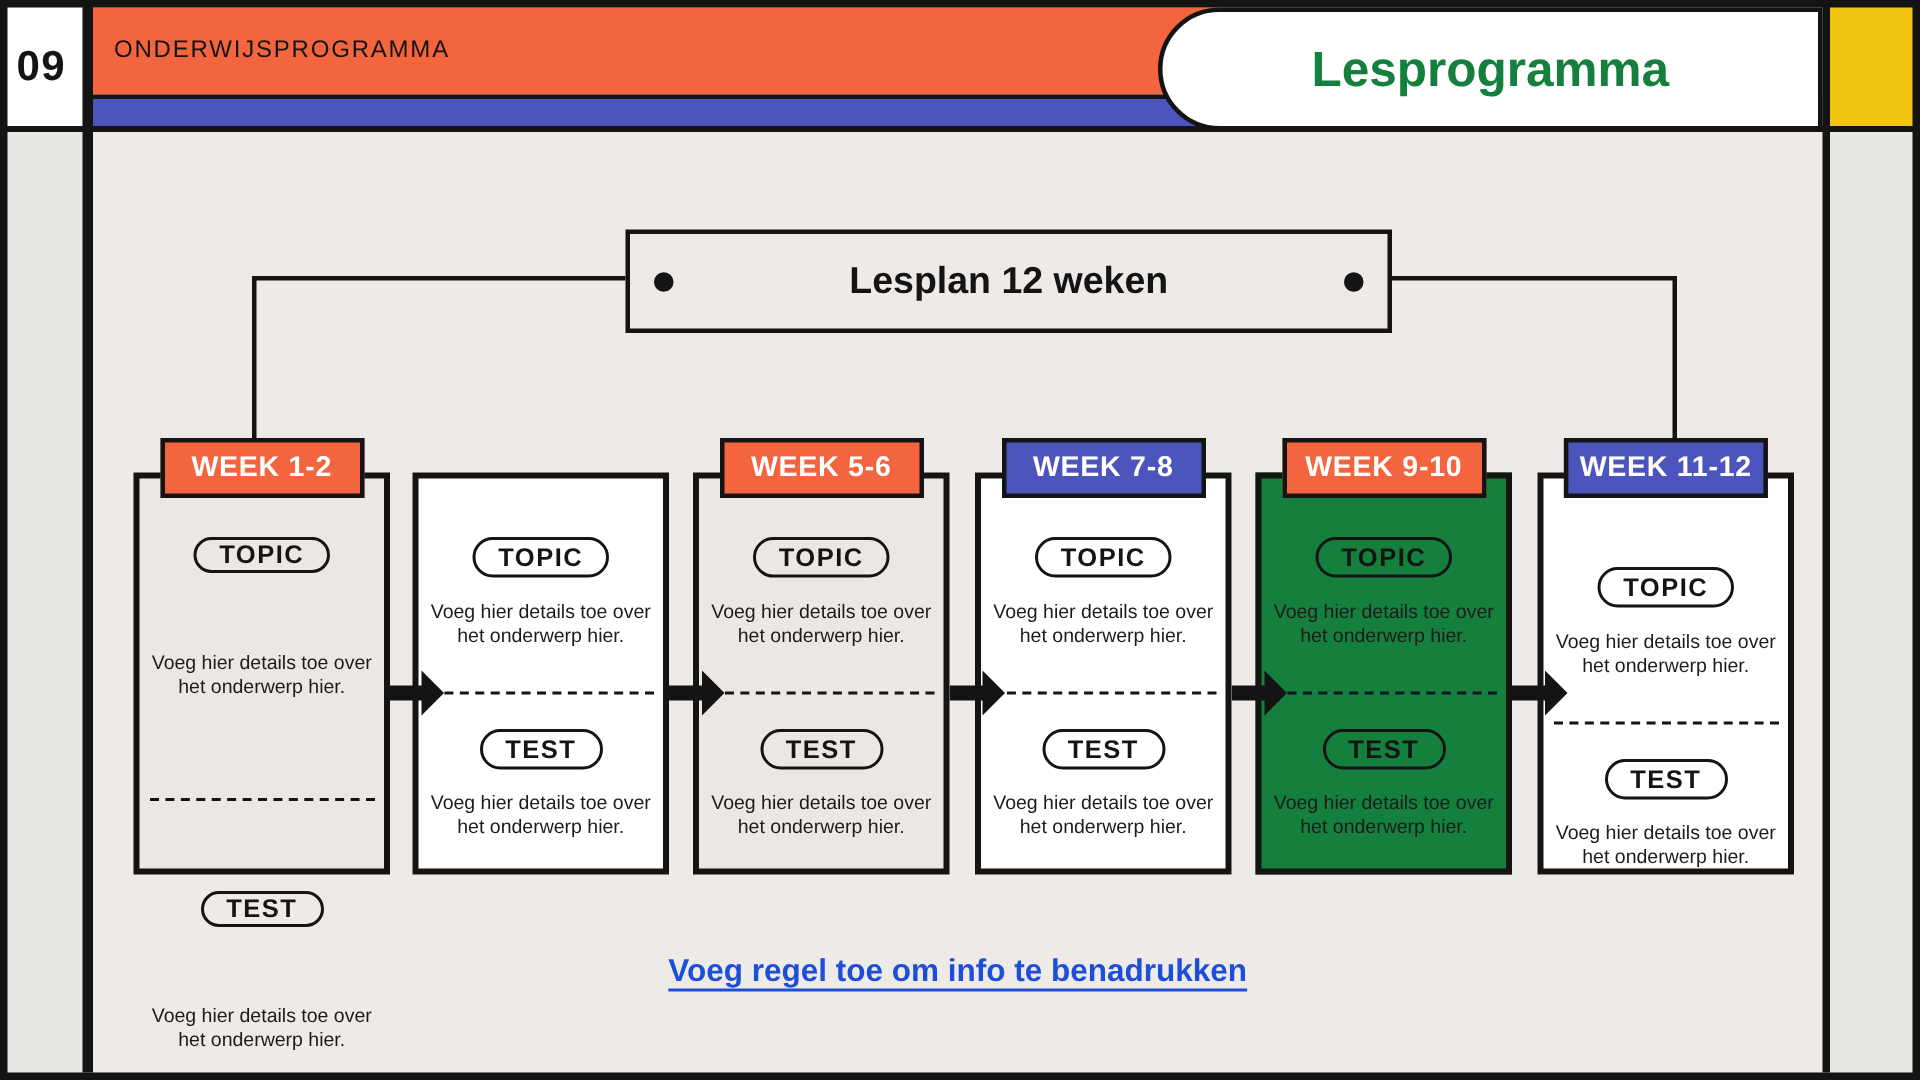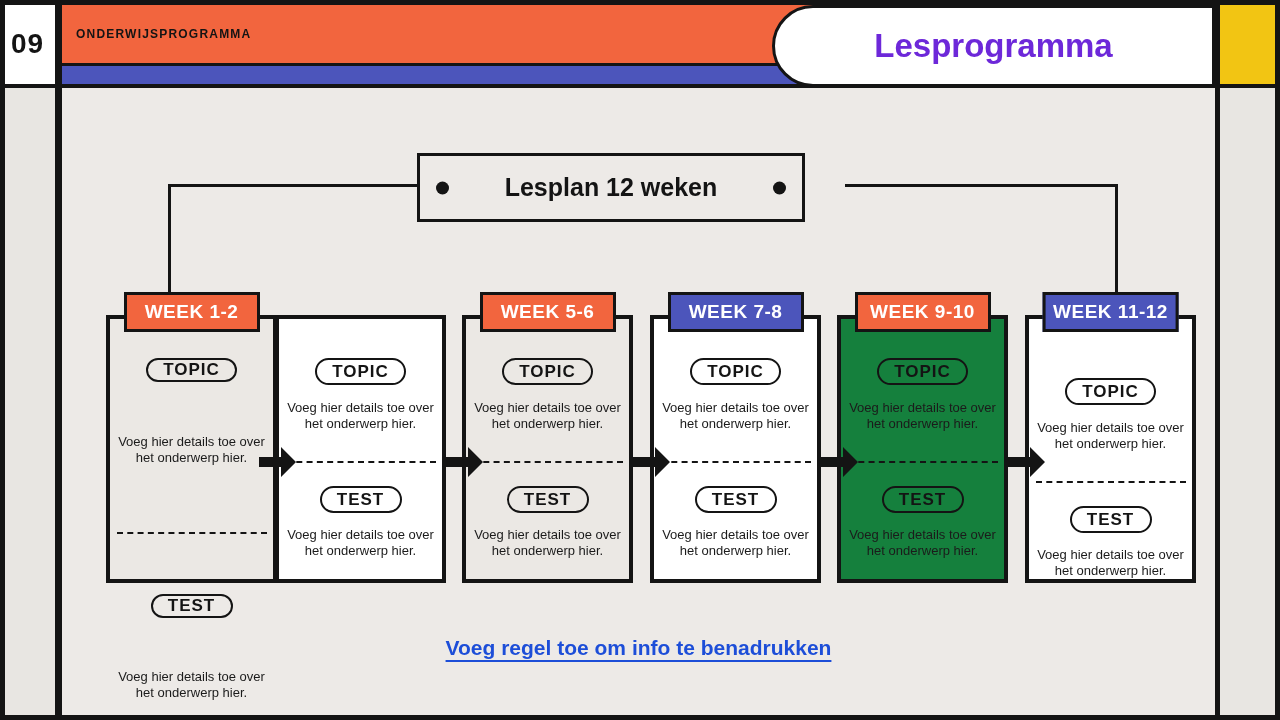--- a/index.html
+++ b/index.html
@@ -11,53 +11,53 @@
 
   
   .num-box { position:absolute; left:0; top:0; width:55px; height:88px; background:#FFFFFF;
              display:flex; align-items:center; justify-content:center; z-index:3; }
   .num-box span { font-size:28px; font-weight:bold; letter-spacing:1px; color:#141414; }
   .divider-left  { position:absolute; left:55px;  top:0; width:7px; height:715px; background:#141414; z-index:7; }
   .divider-right { position:absolute; left:1215px; top:0; width:5px; height:715px; background:#141414; z-index:7; }
 
   .orange-bar { position:absolute; left:62px; top:5px; width:1153px; height:58px;
                 display:flex; align-items:center; z-index:1; }
-  .orange-bar span { font-size:12px; font-weight:bold; letter-spacing:1.2px; color:#141414; padding-left:14px; }
+  .orange-bar span { font-size:16px; font-weight:normal; letter-spacing:1.2px; color:#141414; padding-left:14px; }
   .bar-sep  { position:absolute; left:62px; top:63px; width:1153px; height:3px; background:#141414; z-index:1; }
   .blue-bar { position:absolute; left:62px; top:66px; width:1153px; height:18px; z-index:1; }
   .hdr-bottom-line { position:absolute; left:0; top:84px; width:1280px; height:4px; background:#141414; z-index:5; }
 
   .title-pill { position:absolute; left:772px; top:5px; width:443px; height:82px; background:#FFFFFF;
                 border:3px solid #141414; border-radius:42px 0 0 42px;
                 display:flex; align-items:center; justify-content:center; z-index:6; }
-  .title-pill span { font-size:33px; font-weight:bold; color:#6d28d9; }
+  .title-pill span { font-size:33px; font-weight:bold; color:#15803d; }
   .yellow-box { position:absolute; left:1220px; top:0; width:60px; height:88px; z-index:4; }
 
   
   .main { position:absolute; left:62px; top:88px; width:1153px; height:627px; background:#EDEAE7; z-index:2; }
 
   .conn { position:absolute; background:#141414; z-index:1; }
   .hl-left  { left:108px;  top:96px; width:270px; height:3px; }
   .hl-right { left:783px;  top:96px; width:272px; height:3px; }
   .vl-left  { left:106px;  top:96px; width:3px;  height:112px; }
   .vl-right { left:1053px; top:96px; width:3px;  height:112px; }
 
-  .plan-box { position:absolute; left:355px; top:65px; width:388px; height:69px;
+  .plan-box { position:absolute; left:355px; top:65px; width:511px; height:69px;
               border:3px solid #141414; background:#EDEAE7;
               display:flex; align-items:center; justify-content:center; z-index:2; }
   .plan-box span.t { font-size:25px; font-weight:bold; color:#141414; }
   .dot { position:absolute; top:50%; transform:translateY(-50%); width:13px; height:13px;
          border-radius:50%; background:#141414; }
   .dot.l { left:16px; } .dot.r { right:16px; }
 
   
   .row { position:absolute; left:26px; top:204px; width:1108px; height:291px; z-index:2; }
   .card { position:absolute; top:23px; width:171px; height:268px; border:4px solid #141414;
           display:flex; flex-direction:column; align-items:center; padding-top:39px; }
-  .c1{left:18px;gap:37px;} .c2{left:187px;} .c3{left:374px;} .c4{left:562px;} .c5{left:749px;} .c6{left:937px;}
+  .c1{left:1px;gap:37px;} .c2{left:187px;} .c3{left:374px;} .c4{left:562px;} .c5{left:749px;} .c6{left:937px;}
 
   .week-hdr { position:absolute; top:-27px; left:50%; transform:translateX(-50%);
               min-width:136px; height:40px; padding:0 8px; border:3px solid #141414;
               display:flex; align-items:center; justify-content:center; white-space:nowrap; z-index:3; }
   .week-hdr span { font-size:19px; font-weight:bold; letter-spacing:0.5px; color:#FFFFFF; }
 
   .pill { min-width:82px; height:27px; padding:0 15px; border:2.5px solid #141414; border-radius:20px;
           display:flex; align-items:center; justify-content:center; background:transparent; }
   .pill span { font-size:17px; font-weight:bold; letter-spacing:1px; color:#141414; }
   .ph { width:152px; margin-top:15px; font-size:13px; line-height:16px; text-align:center; color:#1b1b1b; }

